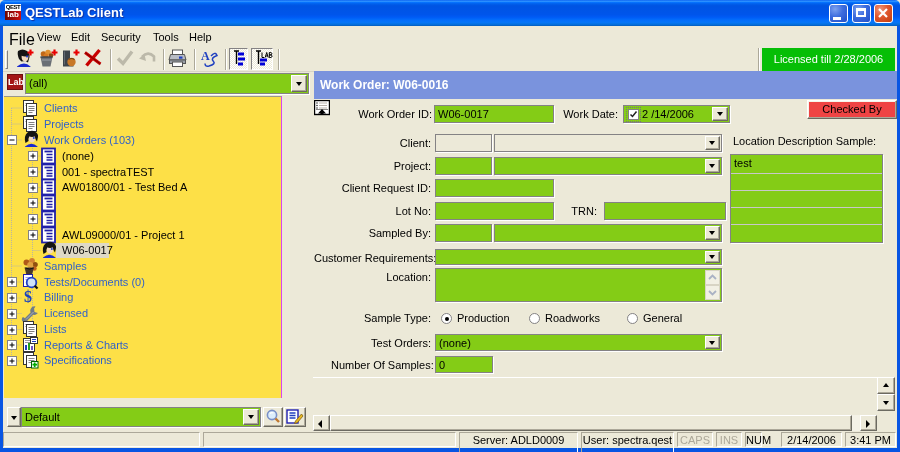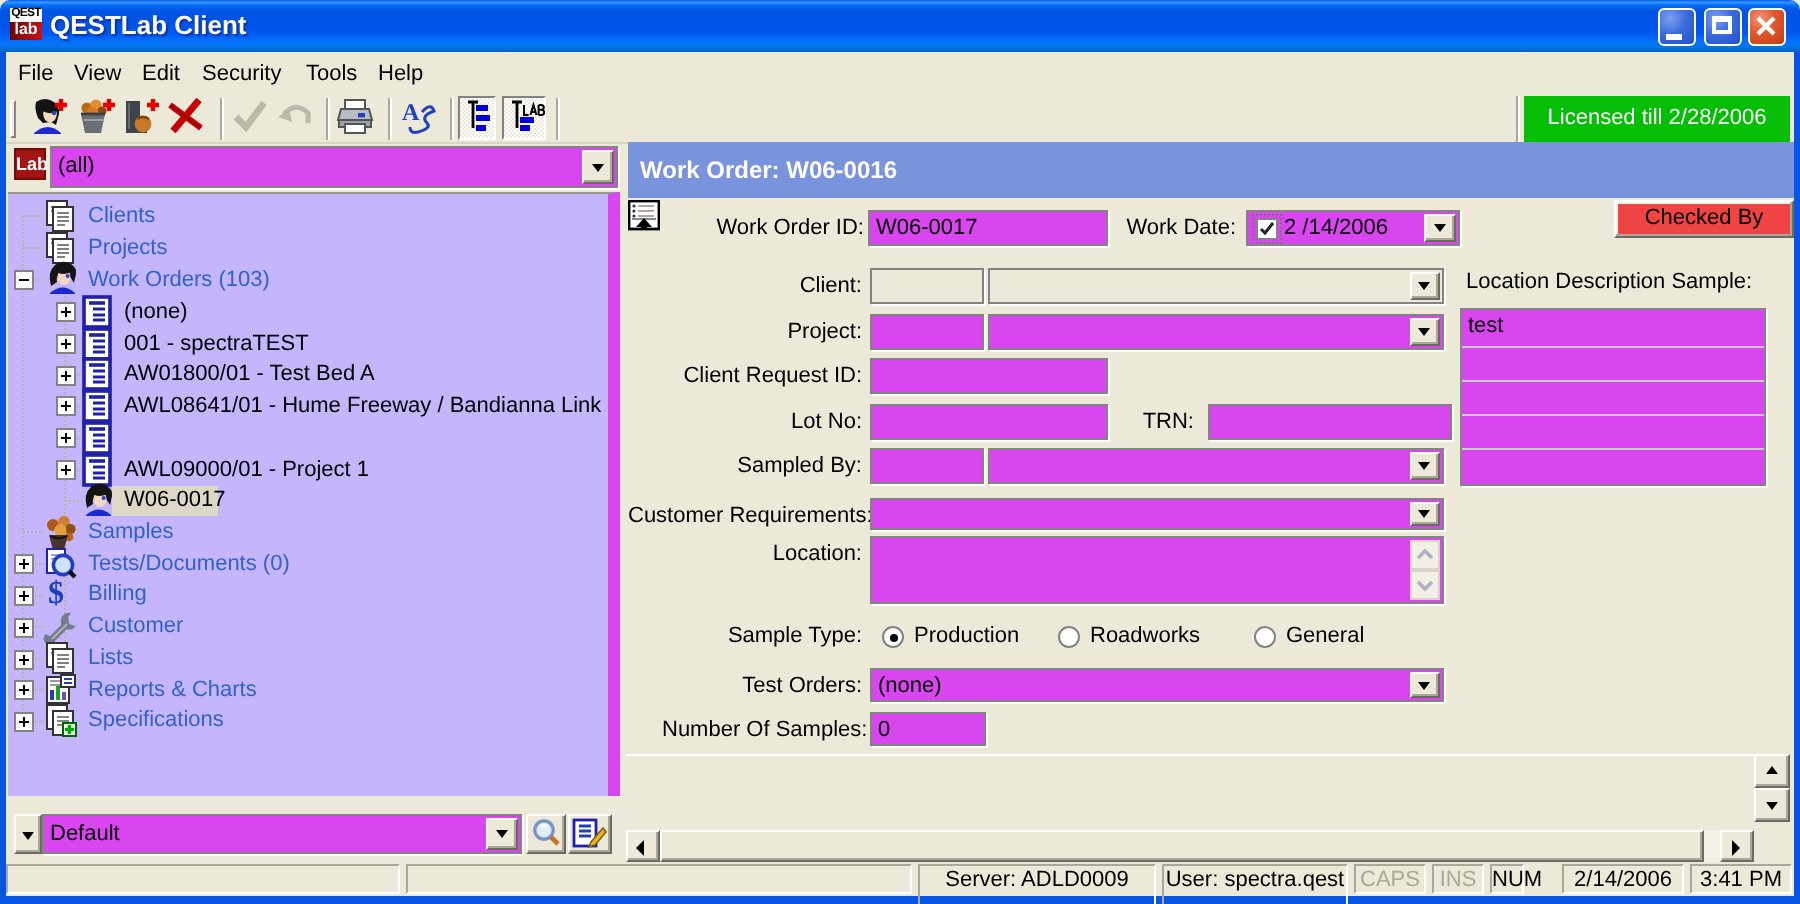--- a/index.html
+++ b/index.html
@@ -1,18 +1,18 @@
 <!DOCTYPE html>
 <html><head><meta charset="utf-8"><style>
 *{margin:0;padding:0;box-sizing:border-box;-webkit-font-smoothing:antialiased}
 html,body{width:900px;height:452px;overflow:hidden}
 body{font-family:"Liberation Sans",sans-serif;font-size:11px;background:#ECE9D8;position:relative}
 .abs{position:absolute}
 .lbl{position:absolute;font-size:11px;color:#000;text-align:right;white-space:nowrap}
-.fld{position:absolute;background:#d946ef;border:1px solid #848284;box-shadow:1px 1px 0 #fff;font-size:11px;color:#000}
+.fld{position:absolute;background:#84cc16;border:1px solid #848284;box-shadow:1px 1px 0 #fff;font-size:11px;color:#000}
 .fld .tx{position:absolute;left:3px;top:2px;white-space:nowrap}
 .btn{position:absolute;background:#ef4444;border:1px solid;border-color:#fff #6c6a61 #6c6a61 #fff;box-shadow:inset -1px -1px 0 #aca899, inset 1px 1px 0 #f6f4ea}
 .arrbtn{position:absolute;background:#ECE9D8;border:1px solid;border-color:#fff #6c6a61 #6c6a61 #fff;box-shadow:inset -1px -1px 0 #aca899}
 .dn{position:absolute;width:0;height:0;border:3px solid transparent;border-top:4px solid #000;border-bottom:none}
 .up{position:absolute;width:0;height:0;border:3px solid transparent;border-bottom:4px solid #000;border-top:none}
 .lf{position:absolute;width:0;height:0;border:4px solid transparent;border-right:4px solid #000;border-left:none}
 .rt{position:absolute;width:0;height:0;border:4px solid transparent;border-left:4px solid #000;border-right:none}
 .sep{position:absolute;width:1px;background:#aca899;box-shadow:1px 0 0 #fff}
 .cell{position:absolute;border:1px solid;border-color:#aca899 #fff #fff #aca899;font-size:11px;color:#000;text-align:center;line-height:14px}
 .trow{position:absolute;white-space:nowrap;font-size:11px}
@@ -35,21 +35,21 @@
 <div class="abs" style="left:852px;top:4px;width:19px;height:19px;border-radius:3px;border:1px solid #fff;background:radial-gradient(circle at 30% 25%,#7DA1EF 0%,#3D6CDE 45%,#2050C8 100%)">
     <div class="abs" style="left:3px;top:3px;width:10px;height:9px;border:2px solid #fff;border-top-width:3px"></div>
   </div>
 <div class="abs" style="left:874px;top:4px;width:19px;height:19px;border-radius:3px;border:1px solid #fff;background:radial-gradient(circle at 30% 25%,#F09579 0%,#E0572E 45%,#C03C10 100%)">
 <svg width="17" height="17" style="position:absolute;left:0;top:0">
       <path d="M4 4 L12 12 M12 4 L4 12" stroke="#fff" stroke-width="2.2"></path>
     </svg>
   </div>
 
 <div class="abs" style="left:3px;top:26px;width:894px;height:21px;background:#ECE9D8"></div>
-<div class="abs" style="left:9px;top:31px;font-size:11px">File</div>
+<div class="abs" style="left:9px;top:31px;font-size:16px">File</div>
 <div class="abs" style="left:37px;top:31px;font-size:11px">View</div>
 <div class="abs" style="left:71px;top:31px;font-size:11px">Edit</div>
 <div class="abs" style="left:101px;top:31px;font-size:11px">Security</div>
 <div class="abs" style="left:153px;top:31px;font-size:11px">Tools</div>
 <div class="abs" style="left:189px;top:31px;font-size:11px">Help</div>
 
 <div class="abs" style="left:3px;top:47px;width:894px;height:25px;background:#ECE9D8;border-bottom:1px solid #d8d5c4"></div>
 <div class="abs" style="left:5px;top:50px;width:3px;height:19px;border:1px solid;border-color:#fff #848284 #848284 #fff"></div>
 
 <svg width="300" height="25" style="position:absolute;left:0;top:47px">
@@ -137,21 +137,21 @@
 <div class="abs" style="left:762px;top:48px;width:133px;height:23px;background:#06BE06;color:#fff;font-size:11px;text-align:center;line-height:23px">Licensed till 2/28/2006</div>
 
 <div class="abs" style="left:7px;top:74px;width:16px;height:16px;background:#A31515;border:1px solid #6d0d0d;color:#fff;font-size:9px;font-weight:bold;text-align:center;line-height:15px">Lab</div>
 <div class="fld" style="left:25px;top:73px;width:284px;height:21px">
     <span class="tx" style="top:3px">(all)</span>
   <div class="arrbtn" style="right:1px;top:1px;width:16px;height:17px">
       <span class="dn" style="left:4px;top:6px"></span>
     </div>
 </div>
 
-<div class="abs" style="left:4px;top:96px;width:306px;height:302px;background:#c4b5fd;border-right:6px solid #d946ef;border-top:1px solid #9a988a" id="tree">
+<div class="abs" style="left:4px;top:96px;width:278px;height:302px;background:#fde047;border-right:1px solid #d946ef;border-top:1px solid #9a988a" id="tree">
 <svg width="306" height="301" style="position:absolute;left:0;top:0">
 <defs>
 <g id="docs">
           <rect x="1.5" y="0.5" width="10" height="12" fill="#fff" stroke="#333"></rect>
           <path d="M3.5 3.5h6M3.5 5.5h6" stroke="#808080"></path>
           <rect x="4.5" y="3.5" width="10" height="12" fill="#fff" stroke="#333"></rect>
           <path d="M6.5 6.5h6M6.5 8.5h6M6.5 10.5h6M6.5 12.5h4" stroke="#808080"></path>
         </g>
 <g id="person">
           <path d="M2.5 12 q-2 -7 2 -10.5 q4 -3 8 -.5 q3 2 2.5 5 l-1 4.5 -2.5 -4 q-3.5 1 -5 -1 q-1.5 2.5 -1 4.5z" fill="#141414"></path>
@@ -277,27 +277,26 @@
 <use href="#docs" x="18" y="224"></use>
 <use href="#chart" x="18" y="240"></use>
 <use href="#spec" x="18" y="255"></use>
 </svg>
 <div class="trow" style="left:40px;top:5px;color:#3161C9">Clients</div>
 <div class="trow" style="left:40px;top:21px;color:#3161C9">Projects</div>
 <div class="trow" style="left:40px;top:37px;color:#3161C9">Work Orders (103)</div>
 <div class="trow" style="left:58px;top:53px;color:#000">(none)</div>
 <div class="trow" style="left:58px;top:69px;color:#000">001 - spectraTEST</div>
 <div class="trow" style="left:58px;top:84px;color:#000">AW01800/01 - Test Bed A</div>
-<div class="trow" style="left:58px;top:100px;color:#000">AWL08641/01 - Hume Freeway / Bandianna Link</div>
 <div class="trow" style="left:58px;top:132px;color:#000">AWL09000/01 - Project 1</div>
 <div class="trow" style="left:58px;top:147px;color:#000">W06-0017</div>
 <div class="trow" style="left:40px;top:163px;color:#3161C9">Samples</div>
 <div class="trow" style="left:40px;top:179px;color:#3161C9">Tests/Documents (0)</div>
 <div class="trow" style="left:40px;top:194px;color:#3161C9">Billing</div>
-<div class="trow" style="left:40px;top:210px;color:#3161C9">Customer</div>
+<div class="trow" style="left:40px;top:210px;color:#3161C9">Licensed</div>
 <div class="trow" style="left:40px;top:226px;color:#3161C9">Lists</div>
 <div class="trow" style="left:40px;top:242px;color:#3161C9">Reports &amp; Charts</div>
 <div class="trow" style="left:40px;top:257px;color:#3161C9">Specifications</div>
 </div>
 
 <div class="arrbtn" style="left:7px;top:407px;width:14px;height:20px">
     <span class="dn" style="left:3px;top:8px"></span>
   </div>
 <div class="fld" style="left:21px;top:407px;width:240px;height:20px">
     <span class="tx" style="top:3px">Default</span>

